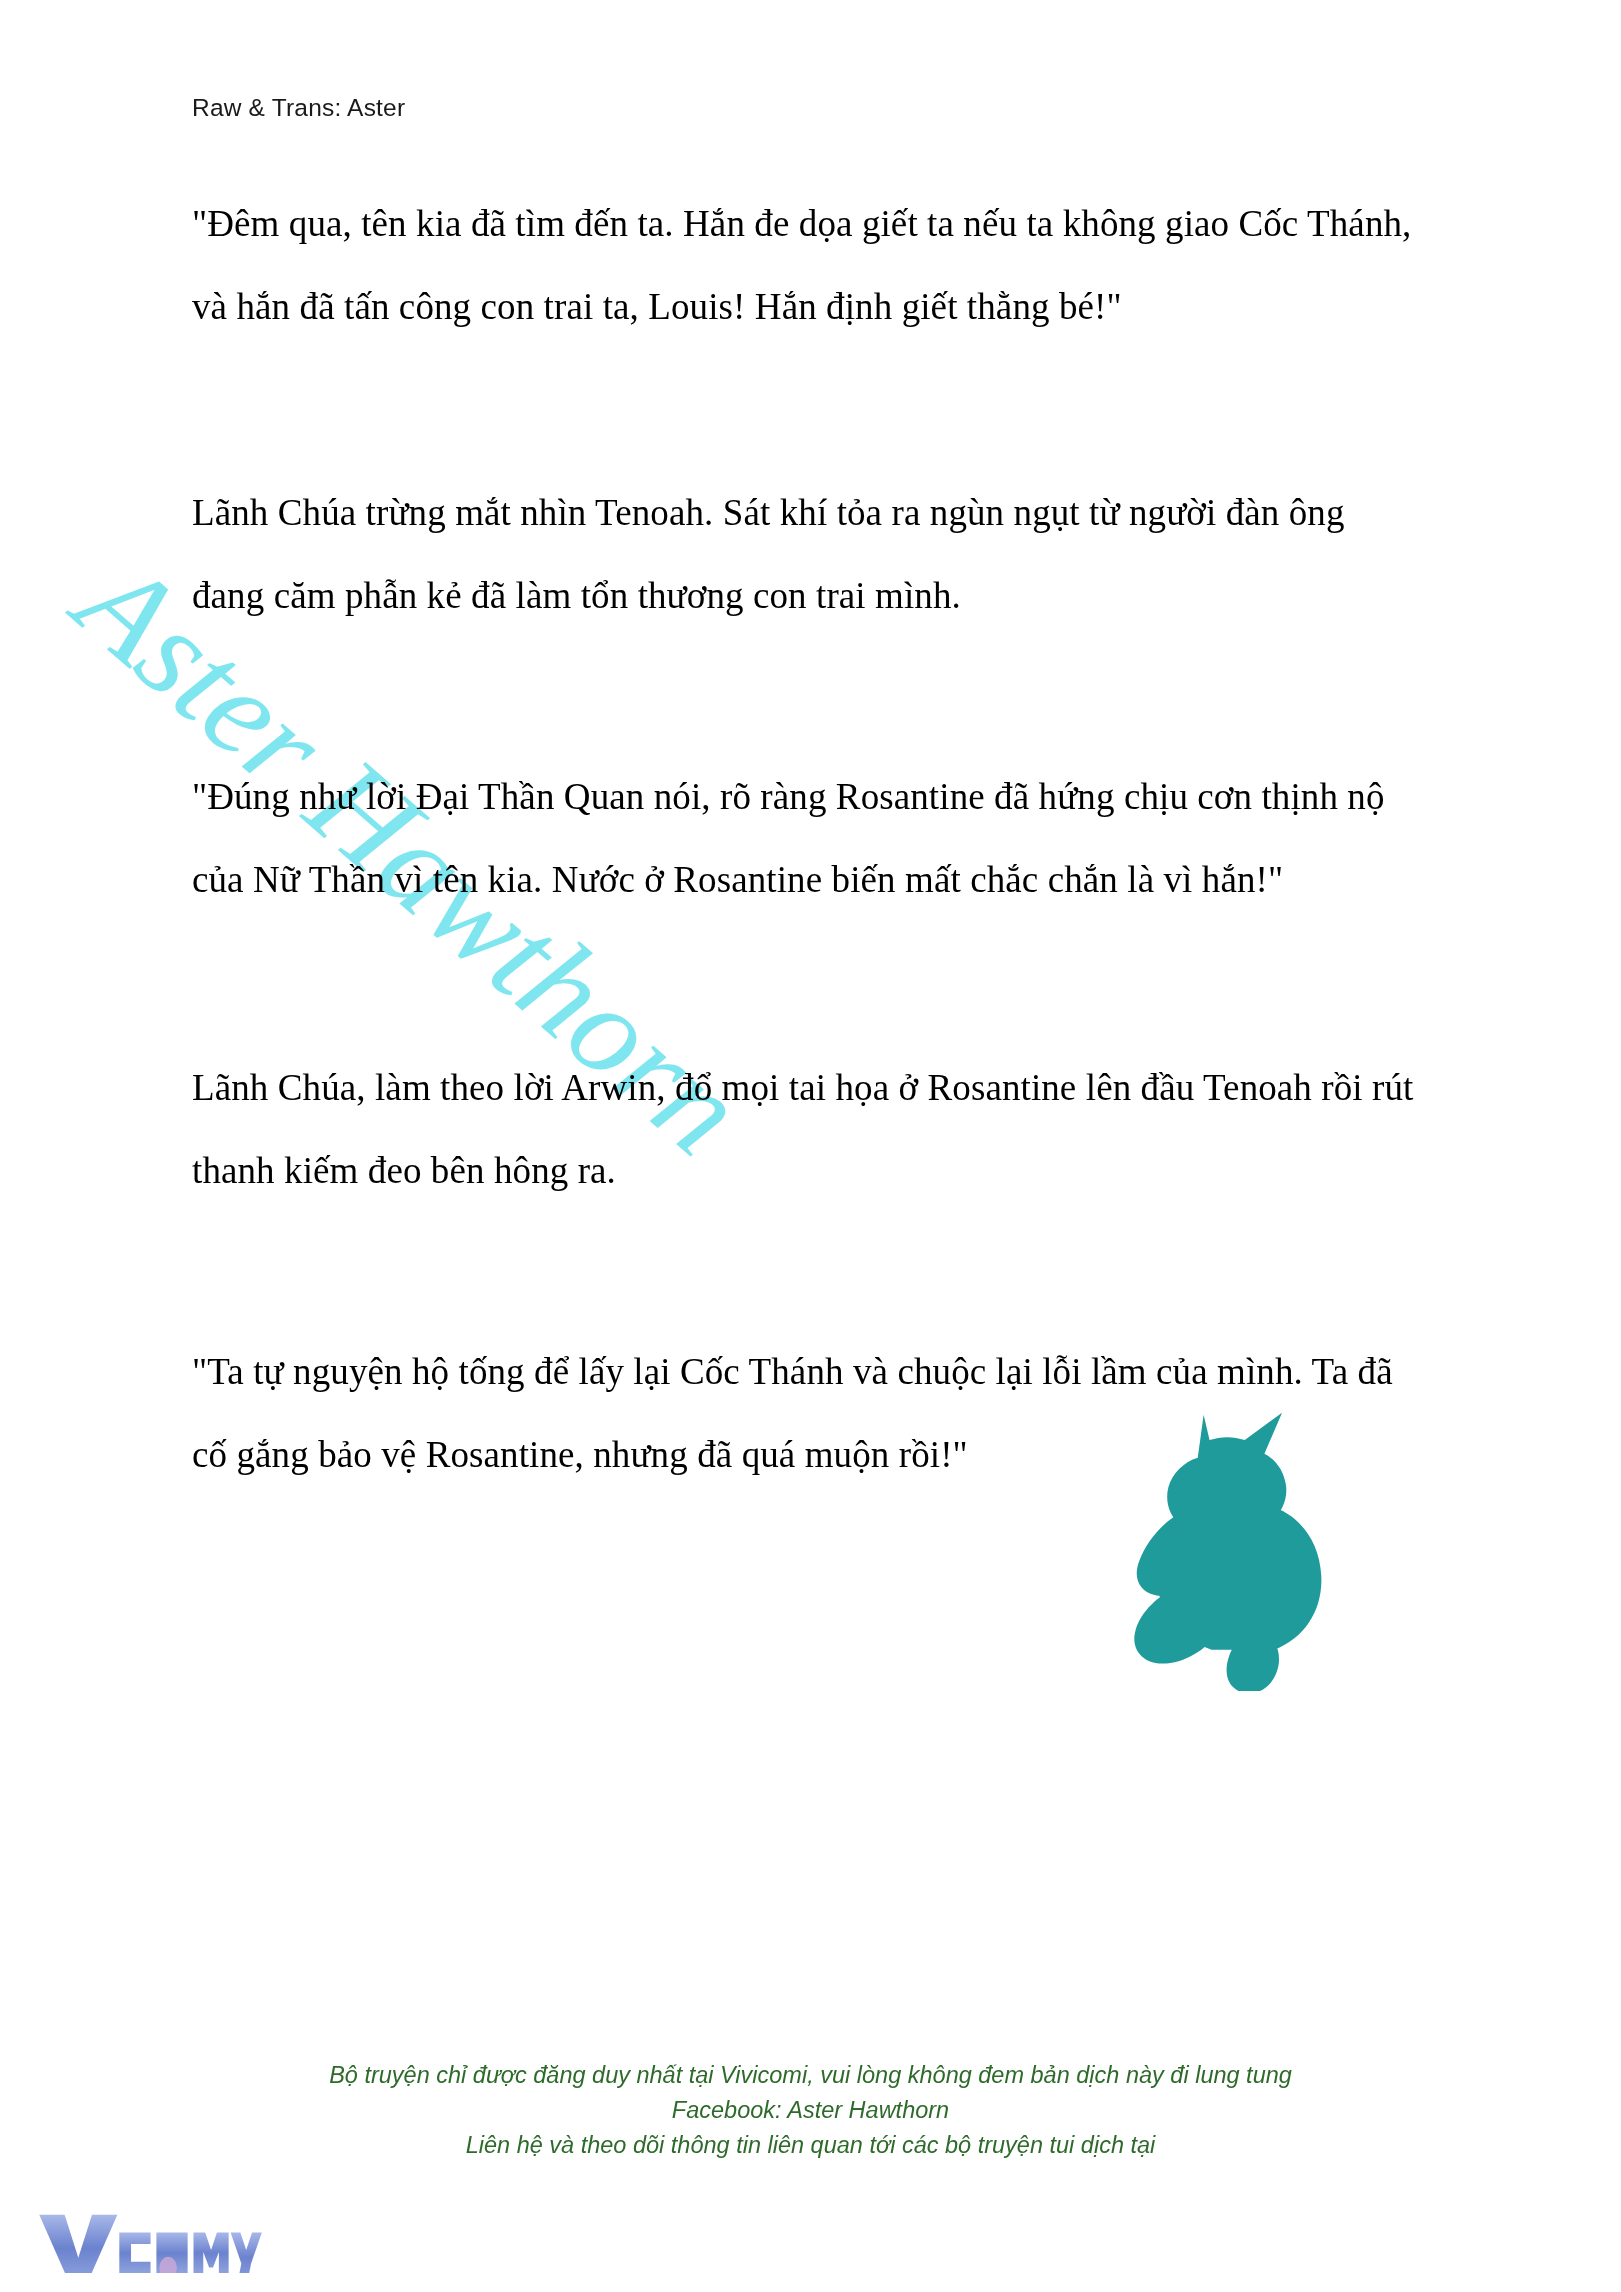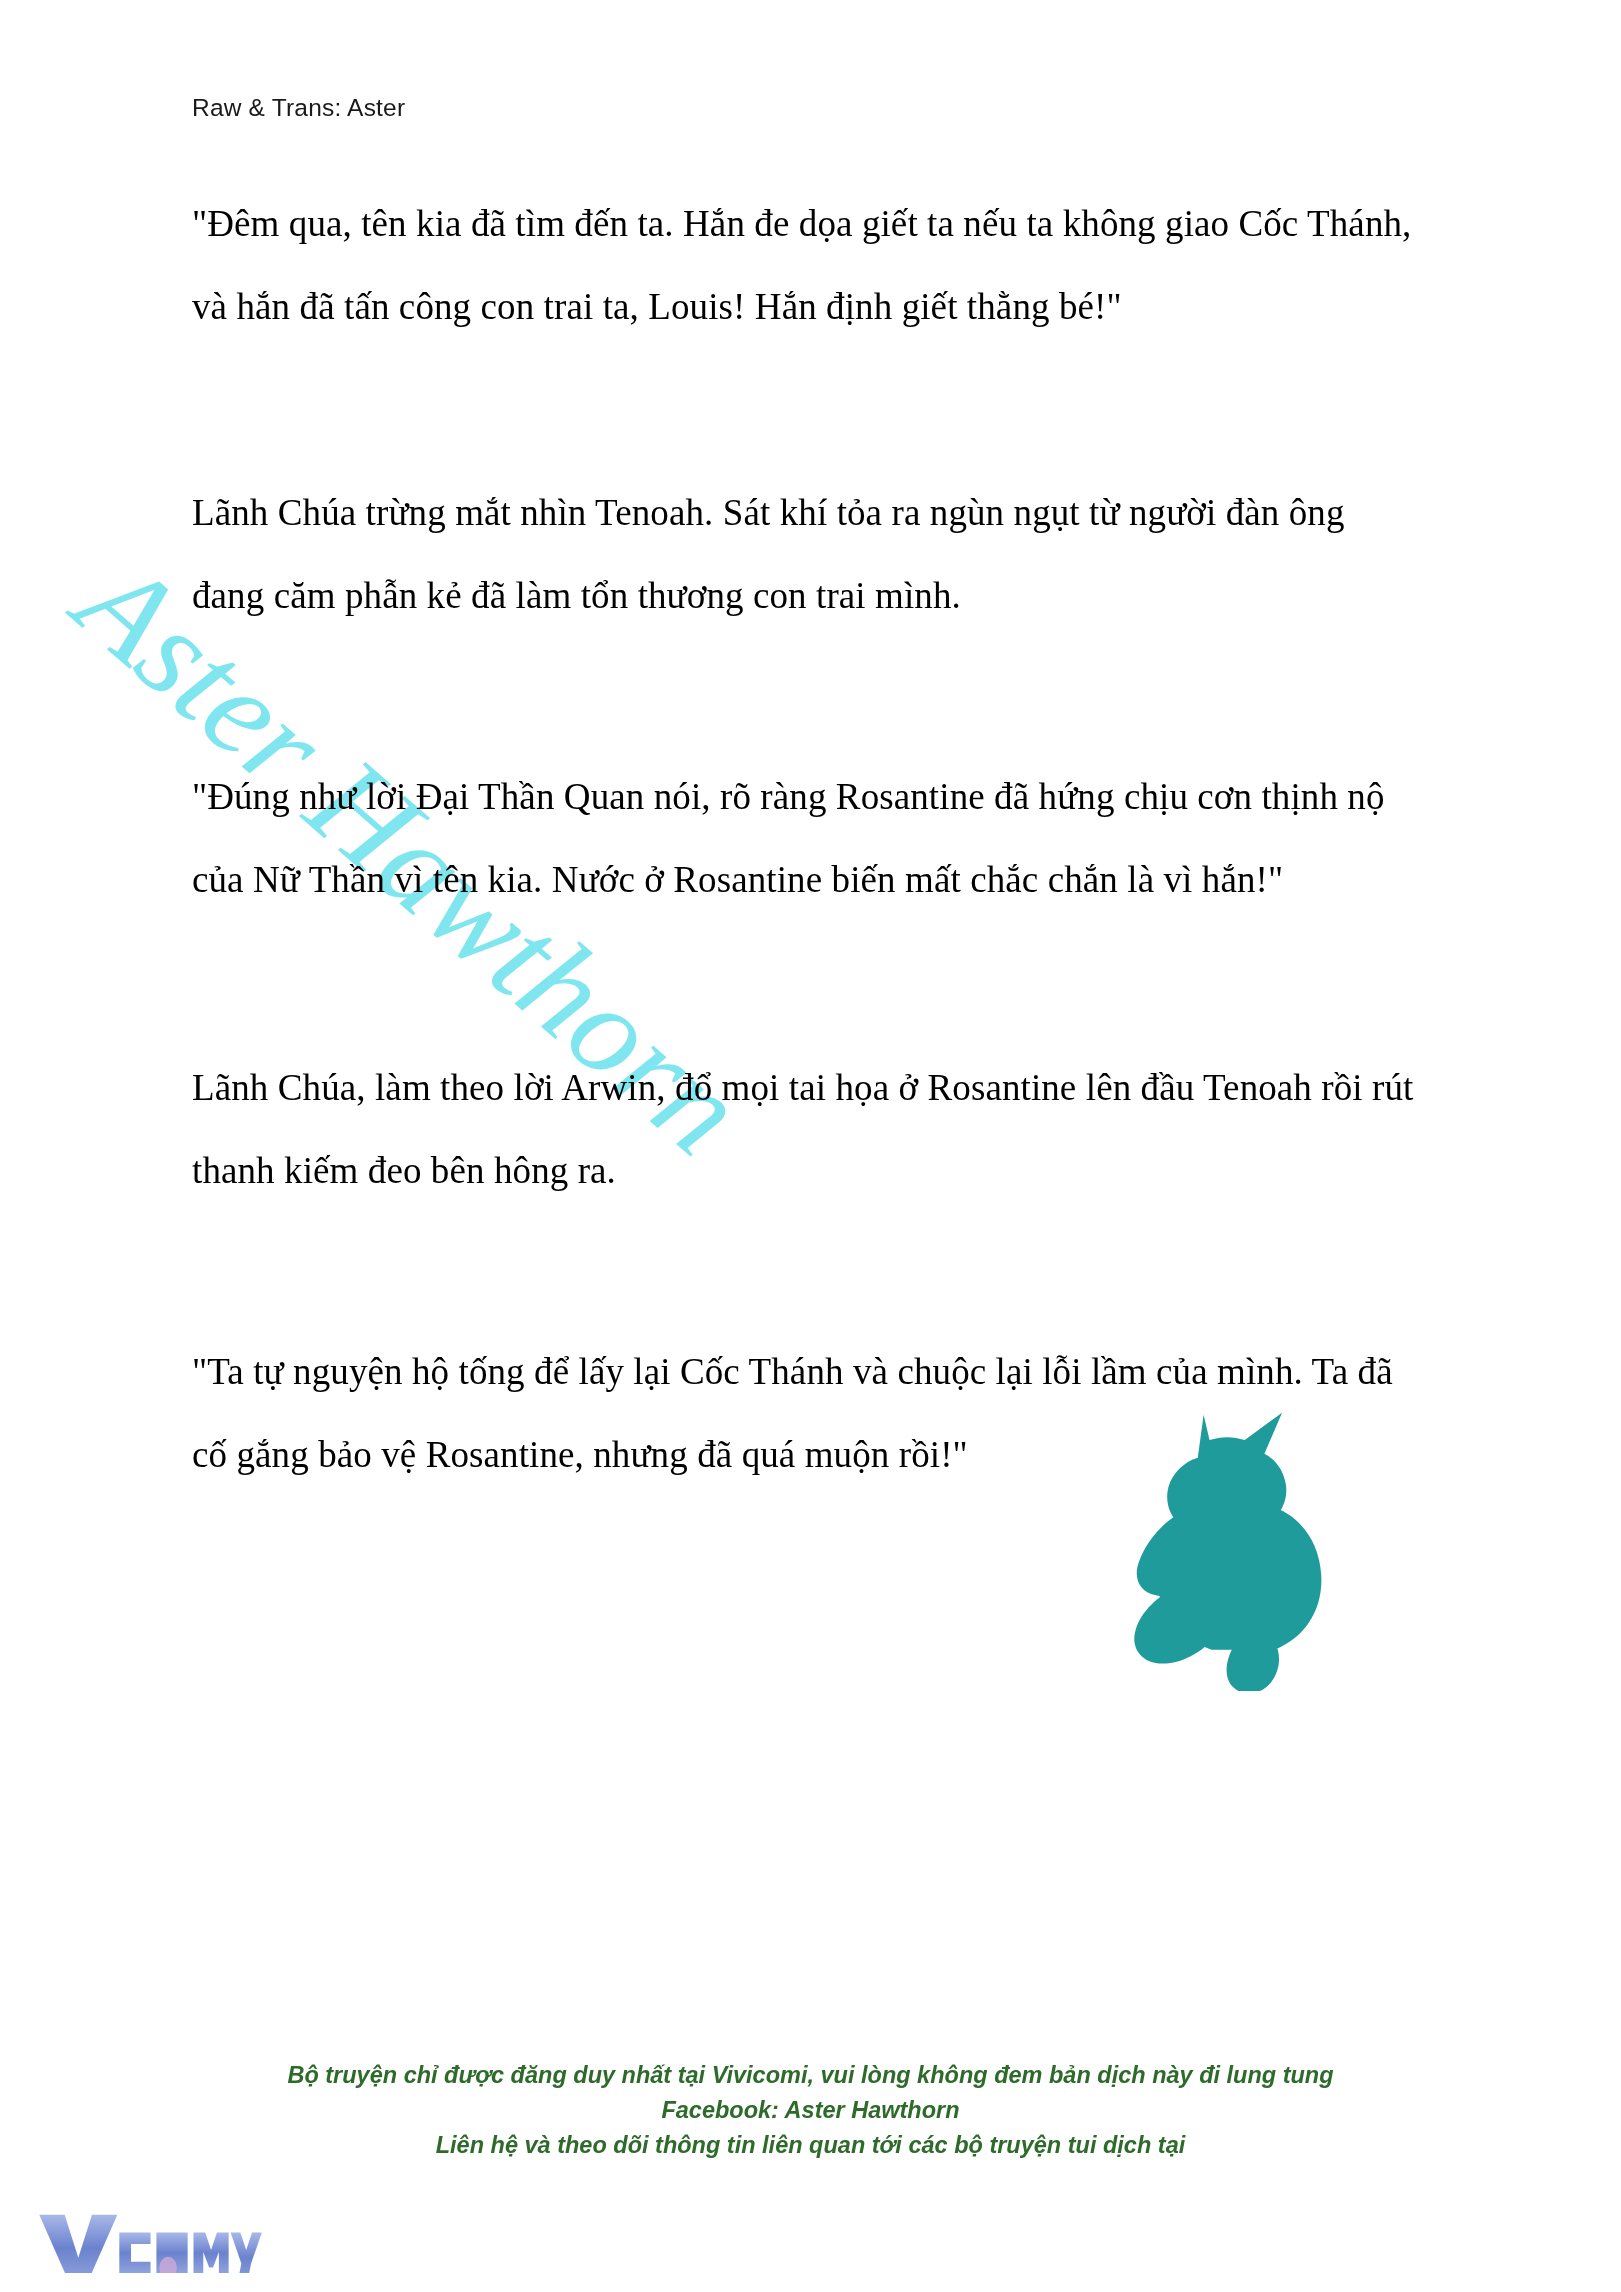--- a/index.html
+++ b/index.html
@@ -82,21 +82,21 @@
   }
 
   
   .footer-notice {
     position: absolute;
     left: 0;
     right: 0;
     top: 2058px;
     text-align: center;
     font-family: "Liberation Sans", "DejaVu Sans", sans-serif;
-    font-weight: bold;
+    font-weight: normal;
     font-style: italic;
     color: #2E6B2B;
     font-size: 23.5px;
     line-height: 35px;
   }
 
   .footer-notice .line {
     display: block;
     white-space: nowrap;
   }

